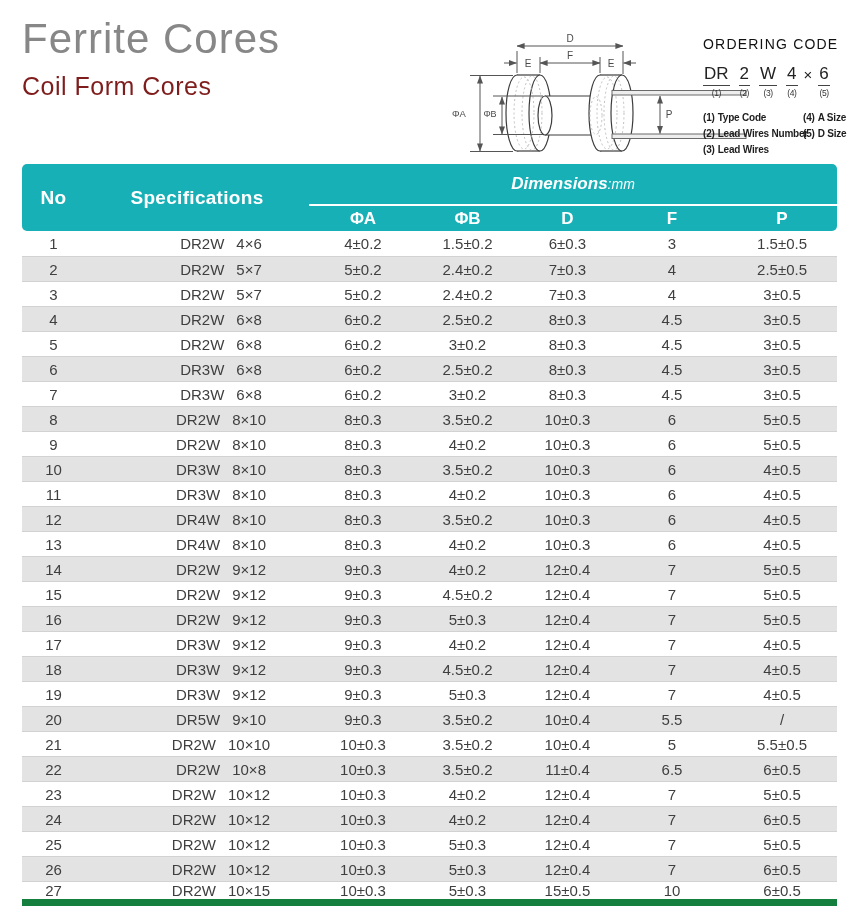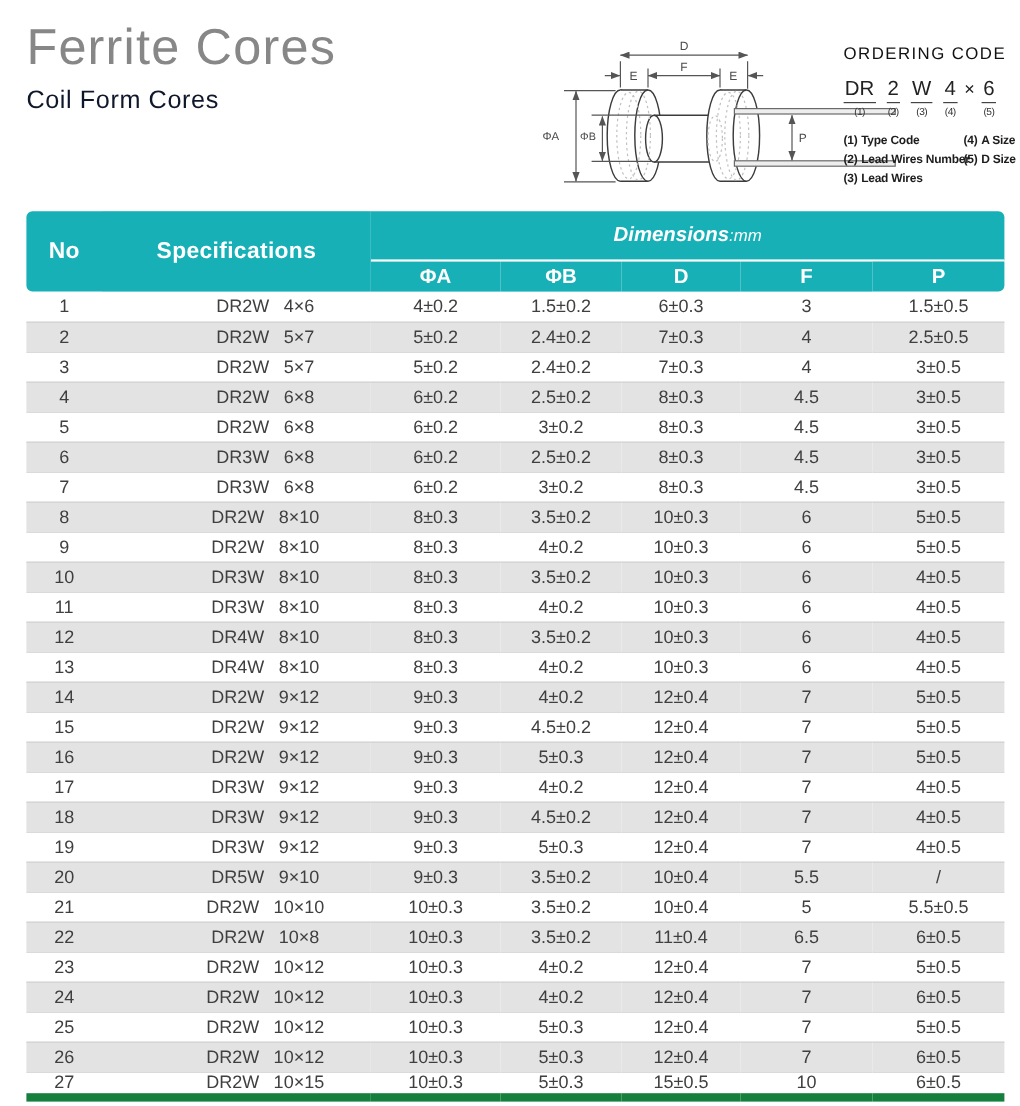--- a/index.html
+++ b/index.html
@@ -9,21 +9,21 @@
     --ink:#3f3f3f;
   }
   *{margin:0;padding:0;box-sizing:border-box;}
   html,body{background:#fff;}
   body{font-family:"Liberation Sans","DejaVu Sans",sans-serif;color:var(--ink);}
   .page{position:relative;width:850px;height:922px;background:#fff;overflow:hidden;}
 
   
   .titles{position:absolute;left:22px;top:16px;}
   .h-main{font-size:42px;font-weight:400;color:var(--title-gray);letter-spacing:1px;line-height:1.1;}
-  .h-sub{font-size:21px;font-weight:400;color:#0f172a;margin-top:10px;letter-spacing:0.5px;}
+  .h-sub{font-size:25px;font-weight:400;color:#7f1d1d;margin-top:10px;letter-spacing:0.5px;}
   .h-type{margin-top:1px;color:#241b14;font-size:38px;line-height:1.05;}
   .h-type .tname{font-weight:900;letter-spacing:0.5px;}
   .h-type .tsuffix{font-weight:400;margin-left:8px;letter-spacing:1px;}
 
   
   .ordering{position:absolute;left:703px;top:36px;width:146px;}
   .oc-title{font-size:14px;font-weight:400;color:#111;letter-spacing:1.2px;white-space:nowrap;}
   .oc-row{display:flex;align-items:flex-start;margin-top:13px;gap:9px;}
   .oc-part{display:flex;flex-direction:column;align-items:center;text-align:right;}
   .oc-char{font-size:17px;font-weight:500;color:#222;border-bottom:1.5px solid #444;padding:0 1px 1px;line-height:1.1;}
@@ -33,21 +33,21 @@
   .oc-col{display:flex;flex-direction:column;gap:5px;}
   .oc-col.left{width:94px;}
   .oc-item{font-size:10px;font-weight:700;color:#1d1d1d;white-space:nowrap;letter-spacing:-0.2px;}
   .oc-item .k{margin-right:3px;font-weight:700;}
 
   
   .diagram{position:absolute;left:448px;top:26px;}
   .diagram svg text{font-family:"Liberation Sans",sans-serif;fill:#4a4a4a;}
 
   
-  .spec-table{position:absolute;left:22px;top:176px;width:815px;border-collapse:separate;border-spacing:0;table-layout:fixed;}
+  .spec-table{position:absolute;left:22px;top:164px;width:815px;border-collapse:separate;border-spacing:0;table-layout:fixed;}
   .spec-table th{background:var(--teal);color:#fff;font-weight:700;padding:0;}
   .spec-table thead .big{font-size:19px;letter-spacing:0.3px;}
   th.corner-tl{border-top-left-radius:5px;border-bottom-left-radius:5px;}
   th.dims-group{border-top-right-radius:5px;height:42px;font-size:17px;border-bottom:2px solid #fff;font-style:italic;}
   th.dims-group .unit{font-size:14px;font-weight:400;}
   .spec-table thead tr.sub th{height:25px;font-size:17px;font-weight:700;}
   th.corner-br{border-bottom-right-radius:5px;}
   .spec-table tbody td{height:25px;font-size:15px;color:var(--ink);text-align:center;vertical-align:middle;border-top:1px solid #d2d2d2;white-space:nowrap;}
   .spec-table tbody tr:first-child td{border-top:none;}
   .spec-table tbody tr:last-child td{border-bottom:7px solid #15803d;}

